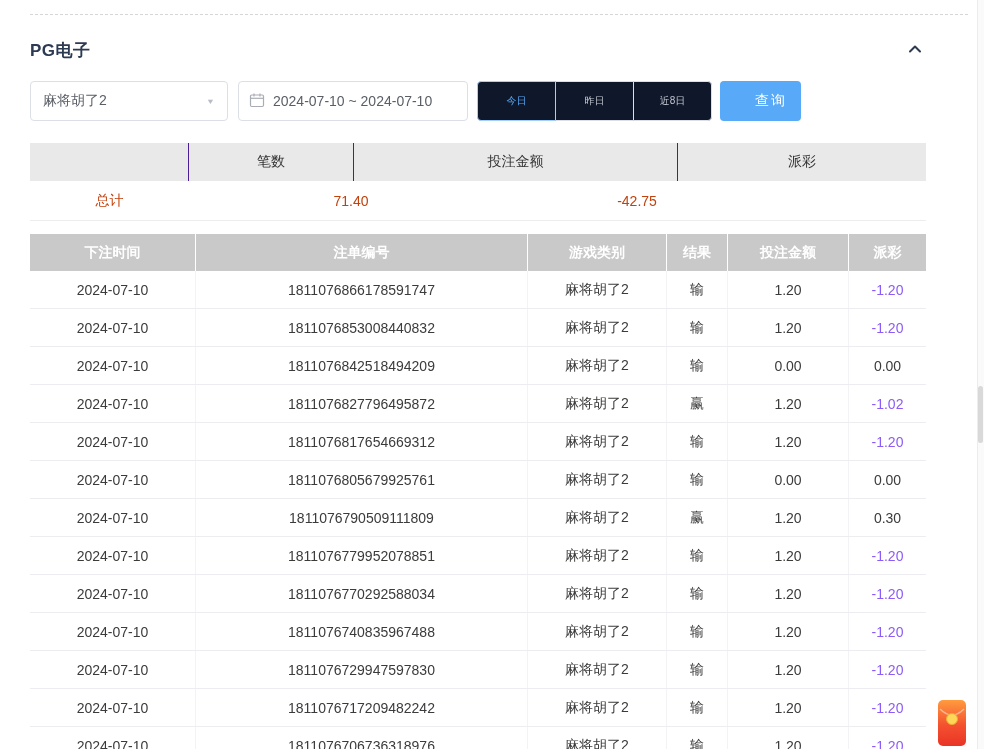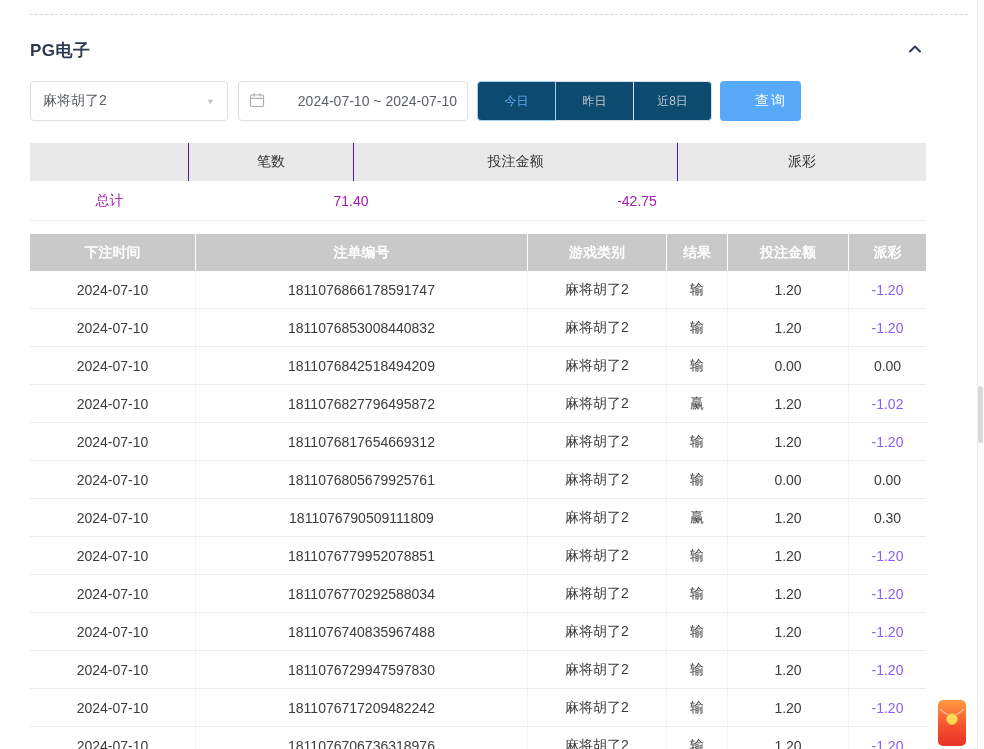--- a/index.html
+++ b/index.html
@@ -10,36 +10,36 @@
   .divider { position:absolute; left:30px; top:14px; width:938px; border-top:1px dashed #d6d6d6; }
 
   .section-head { position:absolute; left:30px; top:39px; width:896px; display:flex; justify-content:space-between; align-items:center; }
   .section-title { font-size:17px; font-weight:bold; color:#2c3a52; letter-spacing:0.5px; }
   .collapse-btn { width:22px; height:22px; display:flex; align-items:center; justify-content:center; cursor:pointer; }
 
   .controls { position:absolute; left:30px; top:81px; height:40px; display:flex; align-items:center; }
   .ctl { height:40px; border:1px solid #dcdfe6; border-radius:4px; background:#fff; display:flex; align-items:center; font-size:14px; color:#5a5e66; cursor:pointer; }
   .select { width:198px; padding:0 12px; justify-content:space-between; margin-right:10px; }
   .caret { color:#b8bcc4; font-size:9px; line-height:1; transform:scaleY(0.85); }
-  .datepicker { width:230px; padding:8px 10px; margin-right:9px;justify-content:space-between; }
+  .datepicker { width:230px; padding:8px 10px; margin-right:9px; }
   .datepicker svg { margin-right:8px; flex:none; }
 
   .btn-group { display:flex; margin-right:8px; }
-  .range-btn { width:79px; height:40px; background:#0c4a6e; border:1px solid #dcdfe6; font-size:12px; color:#c3c7cf; cursor:pointer; margin-left:-1px; font-family:inherit; }
+  .range-btn { width:79px; height:40px; background:#0f172a; border:1px solid #dcdfe6; font-size:10px; color:#c3c7cf; cursor:pointer; margin-left:-1px; font-family:inherit; }
   .range-btn:first-child { margin-left:0; border-radius:4px 0 0 4px; }
   .range-btn:last-child { border-radius:0 4px 4px 0; }
   .range-btn.active { color:#58aaf8; border-color:#a3d0fb; position:relative; z-index:1; }
   .search-btn { width:81px; height:40px; background:#58a9f7; color:#fff; border:none; border-radius:4px; font-size:14px; cursor:pointer; font-family:inherit; letter-spacing:2px;padding-left:21px; }
 
   .summary { position:absolute; left:30px; top:143px; width:896px; }
   .summary .hrow { display:flex; height:38px; }
   .summary .hcell { background:#e9e9e9; color:#333; font-size:14px; display:flex; align-items:center; justify-content:center; border-right:1px solid #4c1d95; }
   .summary .hcell:last-child { border-right:none; }
   .summary .drow { display:flex; height:40px; border-bottom:1px solid #ededed; }
-  .summary .dcell { display:flex; align-items:center; justify-content:center; font-size:14px; color:#a21caf; }
+  .summary .dcell { display:flex; align-items:center; justify-content:center; font-size:14px; color:#c2410c; }
   .sc0{width:159px}.sc1{width:165px}.sc2{width:324px}.sc3{width:248px}
 
   .bets { position:absolute; left:30px; top:234px; width:896px; }
   .bets .hrow { display:flex; height:37px; }
   .bets .th { background:#c9c9c9; color:#fff; font-weight:bold; font-size:14px; display:flex; align-items:center; justify-content:center; border-right:1px solid #fff; }
   .bets .th:last-child { border-right:none; }
   .tr { display:flex; height:38px; border-bottom:1px solid #ececf1; }
   .td { display:flex; align-items:center; justify-content:center; font-size:14px; color:#3b3b3b; border-right:1px solid #f3f3f5; }
   .tr .td:last-child { border-right:none; }
   .col0{width:166px}.col1{width:332px}.col2{width:139px}.col3{width:61px}.col4{width:121px}.col5{width:77px}

